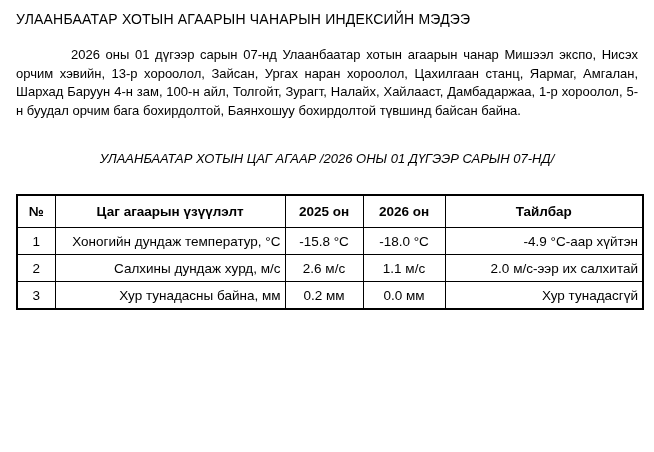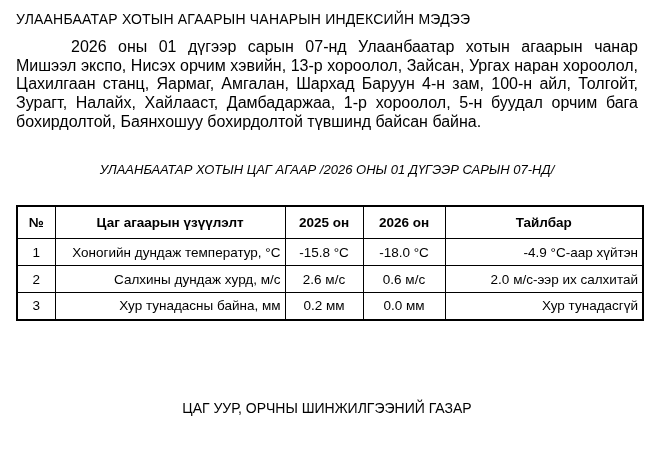--- a/index.html
+++ b/index.html
@@ -15,22 +15,22 @@
     padding: 0 16px;
   }
   .title {
     margin-top: 11px;
     text-align: left;
     font-size: 14px;
     line-height: 17px;
     letter-spacing: 0.2px;
   }
   .intro {
-    margin-top: 10px;
-    font-size: 16px;
+    margin-top: 18px;
+    font-size: 13px;
     line-height: 18.7px;
     text-align: justify;
     text-align-last: left;
     text-indent: 55px;
   }
   .subtitle {
     margin-top: 30px;
     text-align: center;
     font-size: 13px;
     line-height: 15px;
@@ -102,30 +102,29 @@
         <td class="c-center">1</td>
         <td class="c-left">Хоногийн дундаж температур, °С</td>
         <td class="c-center">-15.8 °С</td>
         <td class="c-center">-18.0 °С</td>
         <td class="c-left">-4.9 °С-аар хүйтэн</td>
       </tr>
       <tr>
         <td class="c-center">2</td>
         <td class="c-left">Салхины дундаж хурд, м/с</td>
         <td class="c-center">2.6 м/с</td>
-        <td class="c-center">0.6 м/с</td>
+        <td class="c-center">1.1 м/с</td>
         <td class="c-left">2.0 м/с-ээр их салхитай</td>
       </tr>
       <tr>
         <td class="c-center">3</td>
         <td class="c-left">Хур тунадасны байна, мм</td>
         <td class="c-center">0.2 мм</td>
         <td class="c-center">0.0 мм</td>
         <td class="c-left">Хур тунадасгүй</td>
       </tr>
     </tbody>
   </table>
 
   <div class="footer">
-    <div>ЦАГ УУР, ОРЧНЫ ШИНЖИЛГЭЭНИЙ ГАЗАР</div>
   </div>
 
 </div>
 
 </body></html>

